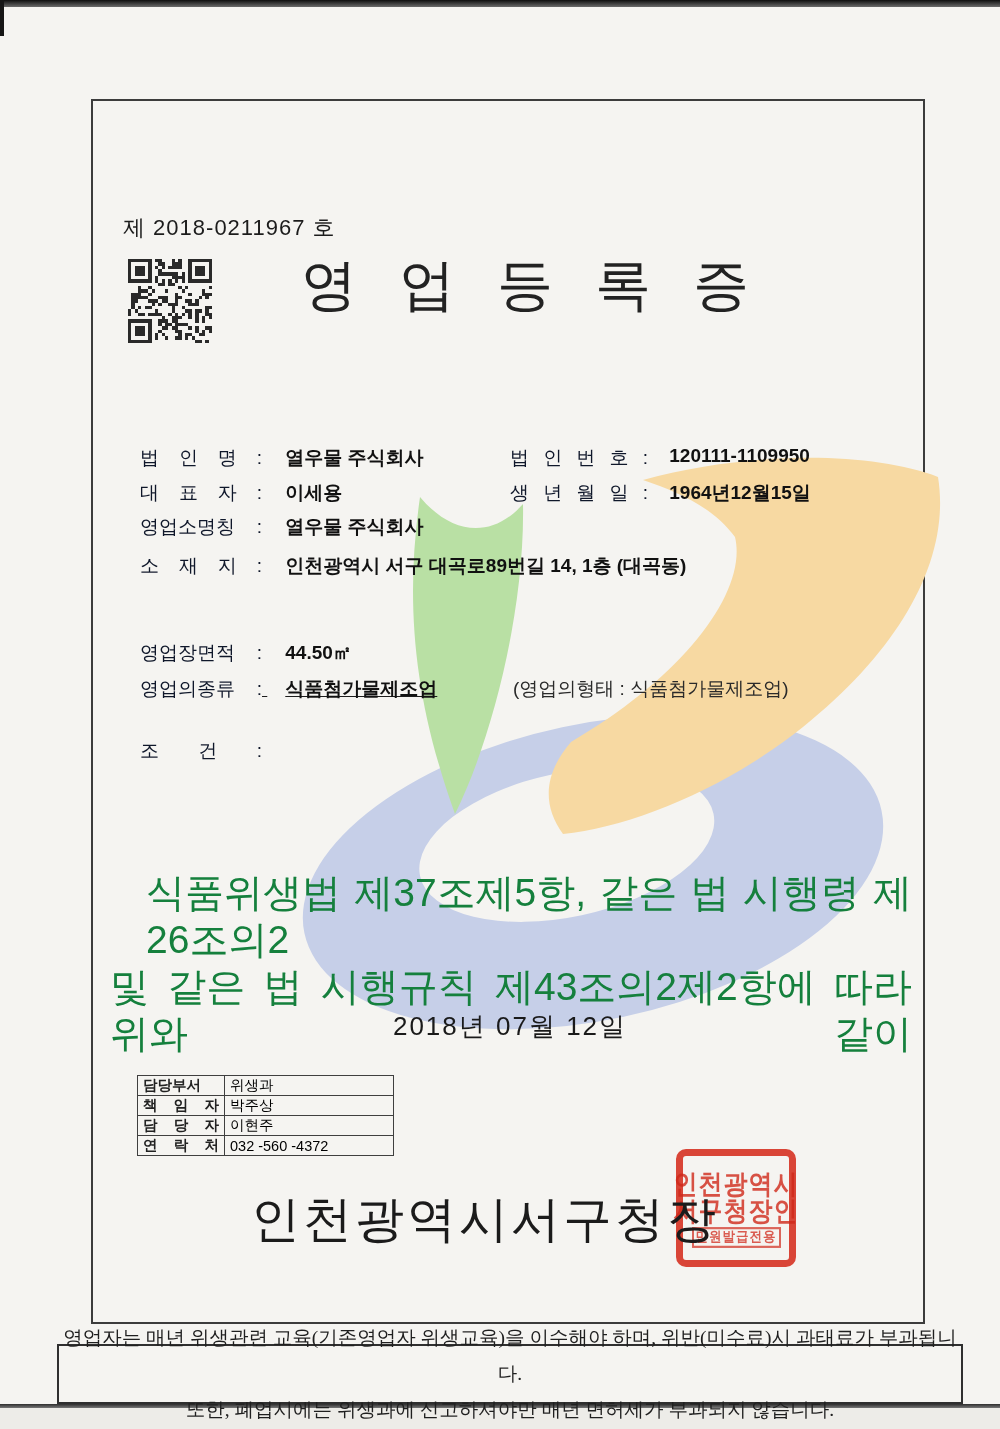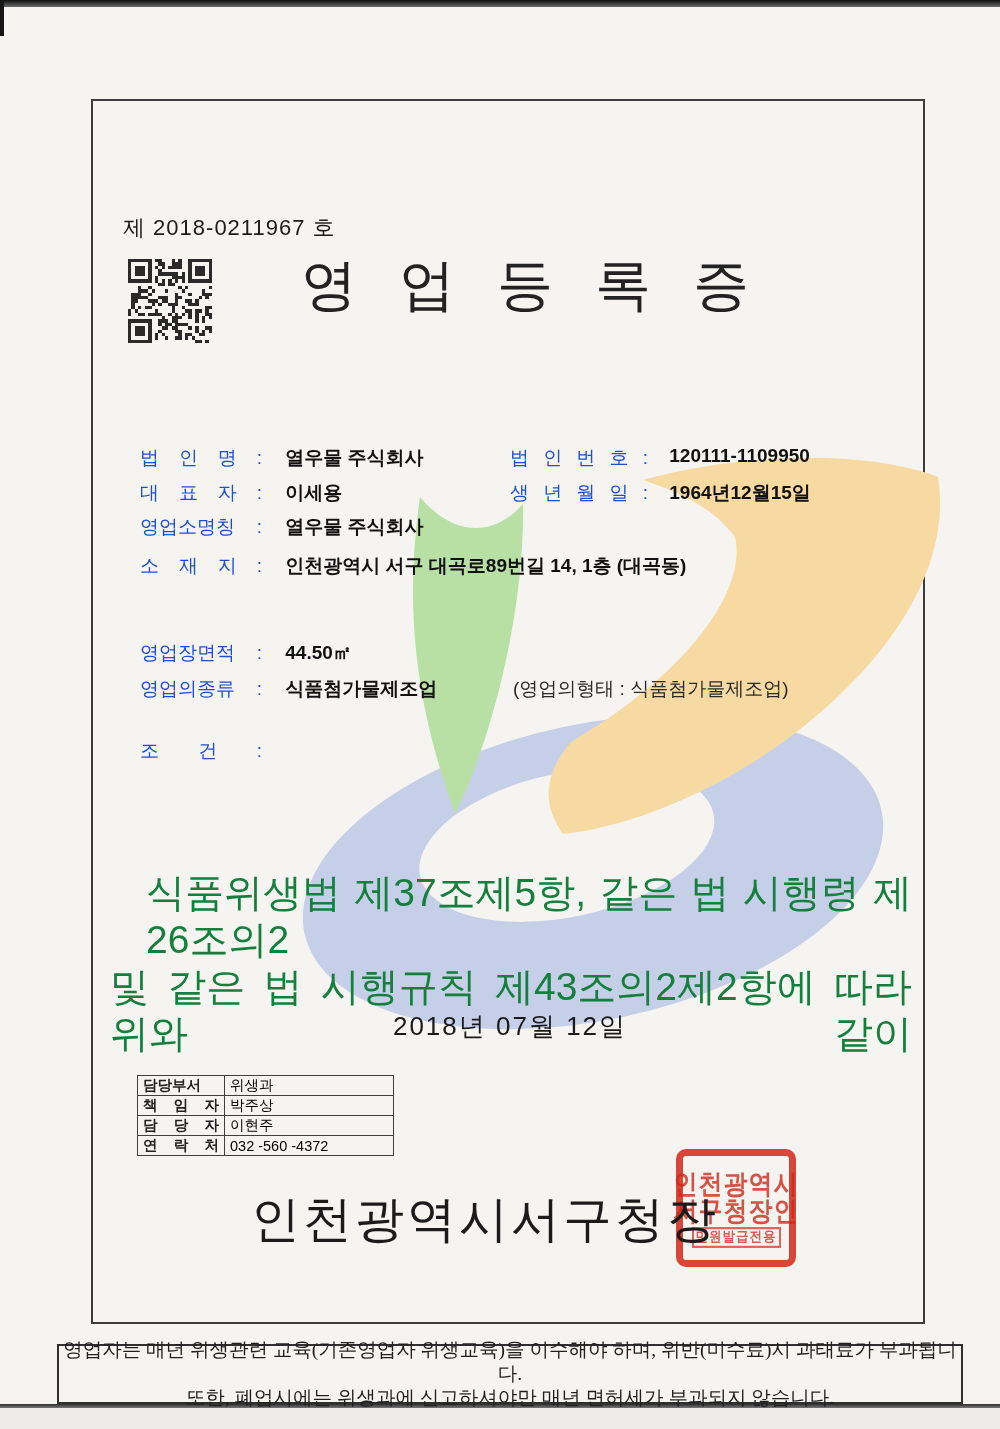--- a/index.html
+++ b/index.html
@@ -34,21 +34,21 @@
   .cert-title{
     position:absolute;left:208px;top:147px;z-index:2;
     font-size:56px;font-weight:500;letter-spacing:42px;white-space:nowrap;color:#222;
   }
 
   
   .frow{position:absolute;z-index:2;font-size:19px;white-space:nowrap;}
   .flabel{
     display:inline-block;width:122px;
     text-align:justify;text-align-last:justify;
-    vertical-align:top;color:#1d4ed8;
+    vertical-align:top;color:#0f172a;
   }
   .fvalue{font-weight:700;color:#111;}
   .fnote{position:absolute;z-index:2;font-size:19px;color:#2a2a2a;white-space:nowrap;}
   .cond-text{position:absolute;z-index:2;font-size:18.5px;line-height:25px;color:#1e1e1e;white-space:nowrap;}
 
   
   .statement{position:absolute;left:17px;top:768px;width:802px;z-index:2;
     font-size:39px;line-height:47px;color:#15803d;}
   .statement .just{text-align:justify;text-align-last:justify;}
   .statement .indent{padding-left:36px;}
@@ -81,21 +81,21 @@
     margin-top:4px;font-size:12.5px;font-weight:700;letter-spacing:1px;
     color:rgba(208,40,25,.75);border:2px solid rgba(208,40,25,.7);
     padding:0 2px;line-height:15px;white-space:nowrap;transform:scaleY(1.1);
   }
 
   
   .footer-box{
     position:absolute;left:57px;top:1344px;width:902px;height:56px;
     border:2px solid #2f2f2f;z-index:2;
     font-family:"Liberation Serif", serif;
-    font-size:19.5px;line-height:24px;text-align:center;color:#1f1f1f;
+    font-size:19.5px;line-height:36px;text-align:center;color:#1f1f1f;
     display:flex;flex-direction:column;justify-content:center;
   }
 </style>
 </head>
 <body>
 
 <div class="page">
 
   <div class="scan-edge-top"></div>
   <div class="scan-edge-left"></div>
@@ -421,21 +421,21 @@
     <div class="frow" style="left:47px;top:452px;">
       <span class="flabel">소 재 지 :</span>
       <span class="fvalue" style="margin-left:18px;">인천광역시 서구 대곡로89번길 14, 1층 (대곡동)</span>
     </div>
 
     <div class="frow" style="left:47px;top:539px;">
       <span class="flabel">영업장면적 :</span>
       <span class="fvalue" style="margin-left:18px;">44.50㎡</span>
     </div>
 
-    <div class="frow" style="left:47px;top:575px;">
+    <div class="frow" style="left:47px;top:575px;text-decoration:underline;">
       <span class="flabel">영업의종류 :</span>
       <span class="fvalue" style="margin-left:18px;">식품첨가물제조업</span>
     </div>
     <div class="fnote" style="left:420px;top:575px;text-align:right;">(영업의형태 : 식품첨가물제조업)</div>
 
     <div class="frow" style="left:47px;top:637px;">
       <span class="flabel">조 건 :</span>
     </div>
 
     <div class="statement">

